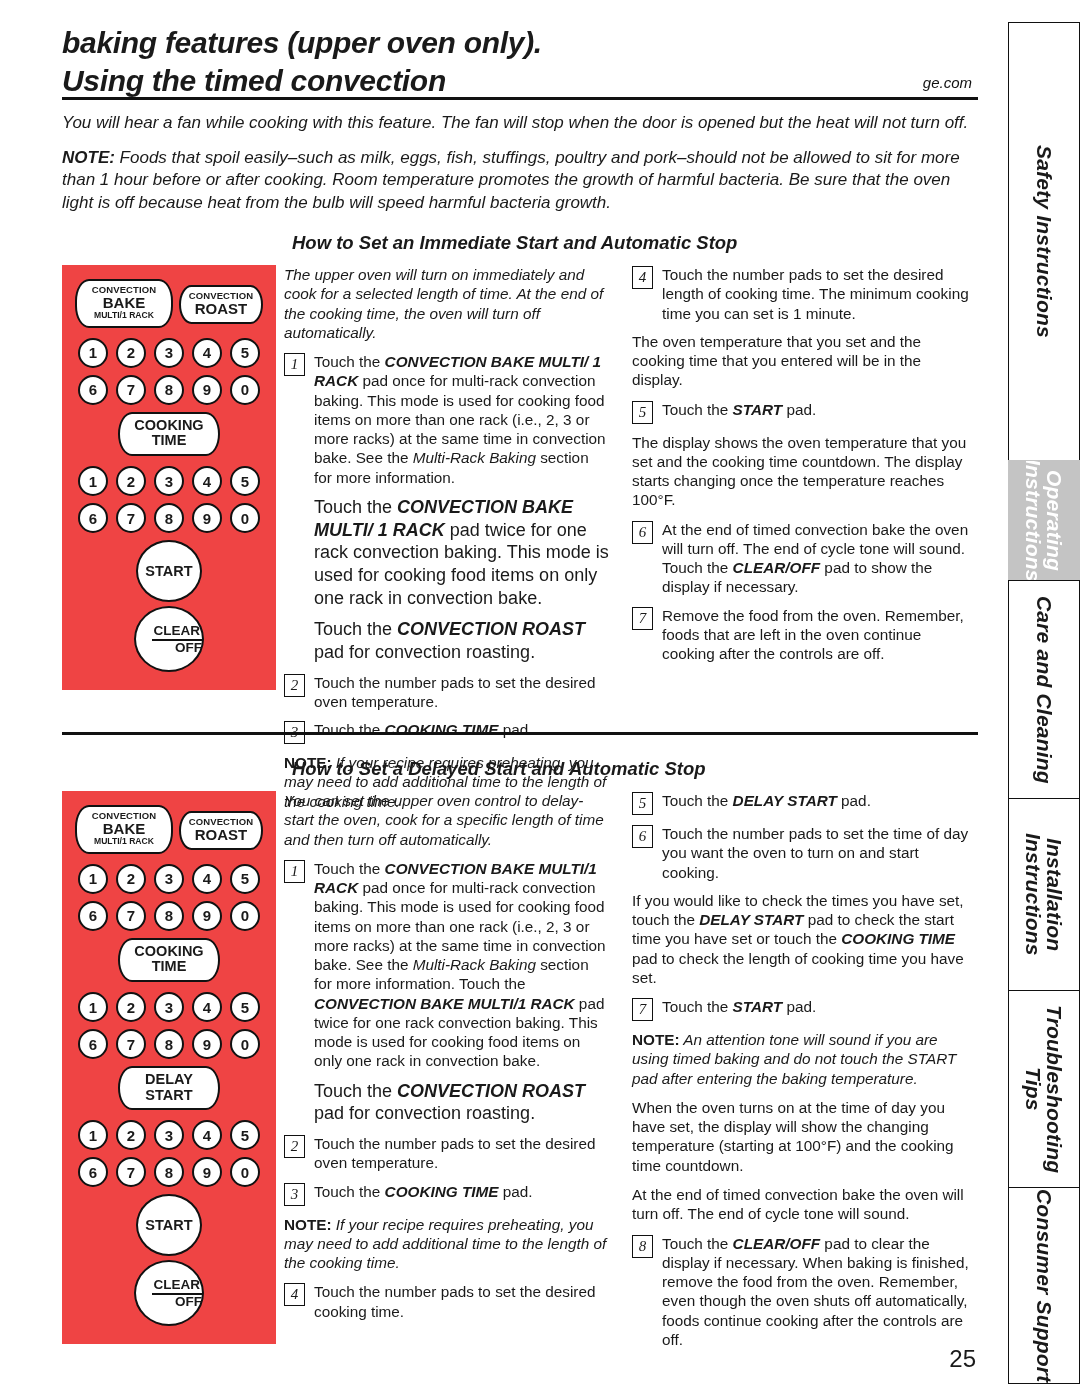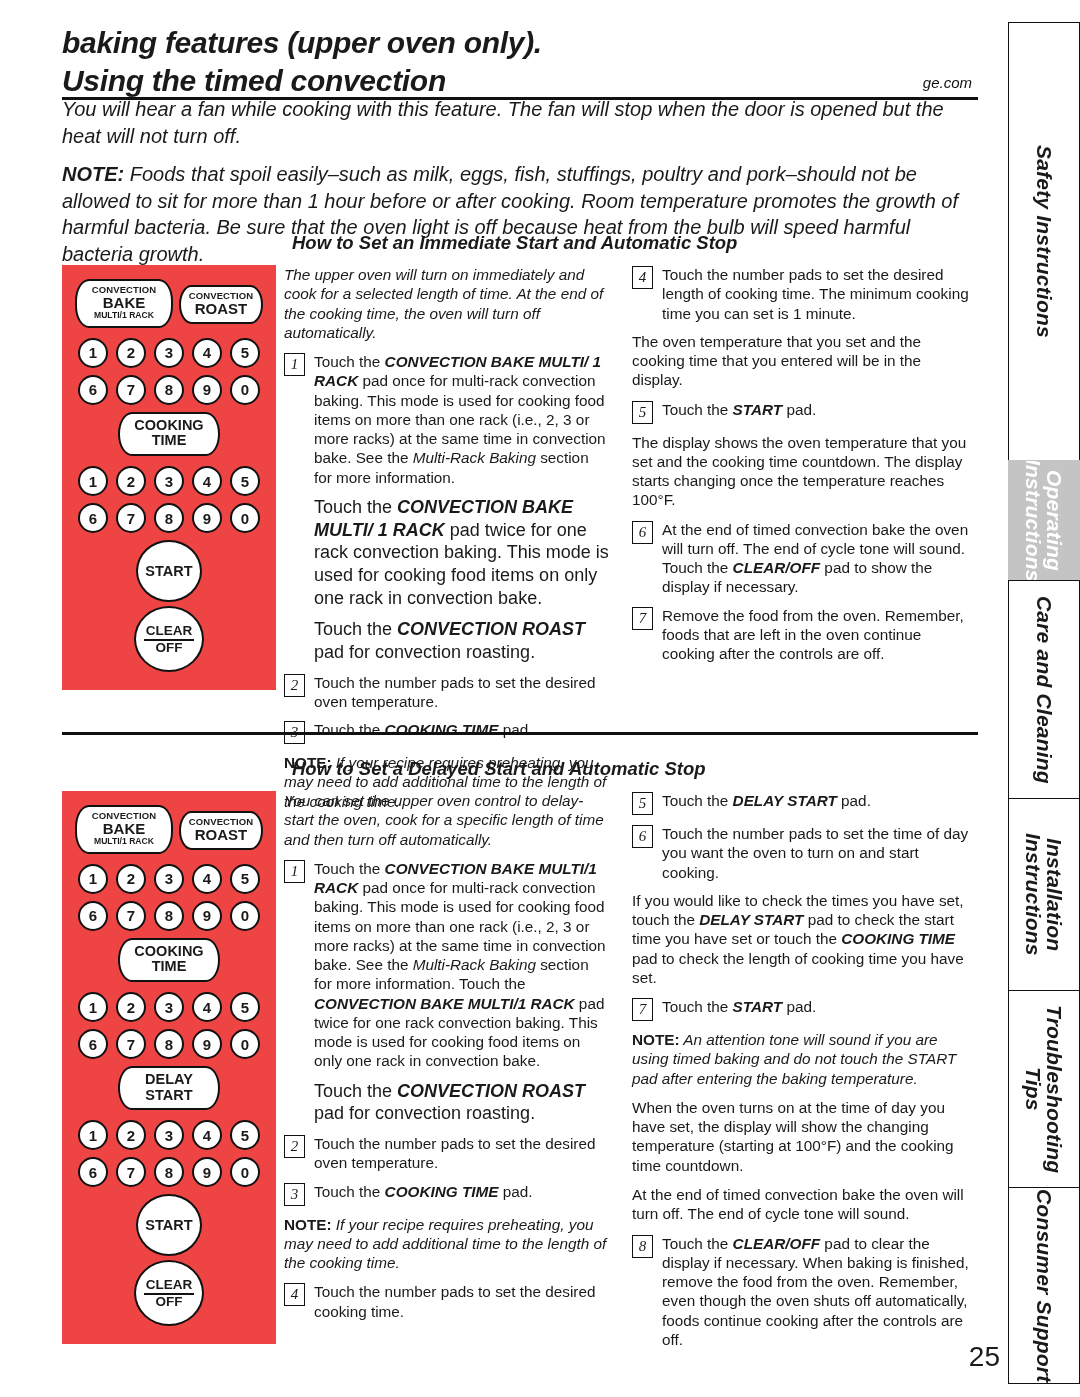--- a/index.html
+++ b/index.html
@@ -32,22 +32,22 @@
     position: absolute; right: 6px; bottom: 10px;
     font-style: italic; font-size: 15px; color: #111;
   }
   .title-rule {
     position: absolute; left: 62px; top: 97px; width: 916px;
     border-top: 3px solid #111;
   }
 
   
   .intro {
-    position: absolute; left: 62px; top: 96px; width: 908px;
-    font-style: italic; font-size: 20px; line-height: 1.33;
+    position: absolute; left: 62px; top: 112px; width: 908px;
+    font-style: italic; font-size: 17px; line-height: 1.33;
   }
   .intro p { margin: 0 0 12px 0; }
   .intro b { font-style: italic; font-weight: bold; }
 
   
   .section { position: absolute; left: 62px; width: 916px; }
   #sec1 { top: 232px; }
   #sec2 { top: 758px; }
 
   .sec-rule {
@@ -100,21 +100,21 @@
     border: 2.4px solid #111; background:#fff;
     margin: 4px auto 0 auto;
     display: flex; align-items: center; justify-content: center;
     font-size: 14.5px; font-weight: bold;
   }
   .clear-pad {
     width: 70px; height: 66px; border-radius: 50%;
     border: 2.4px solid #111; background:#fff;
     margin: 4px auto 0 auto;
     display: flex; flex-direction: column;
-    align-items: center; justify-content: center;
+    align-items: flex-end; justify-content: center;
     font-size: 13.5px; font-weight: bold; line-height:1.04;
   }
   .clear-pad .top { border-bottom: 2.2px solid #111; padding: 0 2px 1px 2px; }
 
   
   .txt-col p { margin: 0 0 10px 0; font-size: 15.3px; line-height: 1.26; }
   .txt-col p.lead { font-style: italic; }
   .txt-col b { font-weight: bold; font-style: italic; }
   .txt-col i { font-style: italic; }
   .note { font-style: italic; font-size: 15.3px; line-height:1.26; margin: 0 0 10px 0;}
@@ -155,22 +155,22 @@
     writing-mode: vertical-rl;
     font-style: italic; font-weight: bold;
     font-size: 21px; line-height: 1.02;
     letter-spacing: .2px;
     white-space: pre-line;
     text-align: center;
   }
   .tab.active .tab-label { color: #ffffff; }
 
   .pagenum {
-    position: absolute; right: 80px; bottom: 24px;
-    font-size: 28px;
+    position: absolute; right: 104px; bottom: 24px;
+    font-size: 24px;
   }
 </style>
 </head>
 <body>
 
 <div id="page">
 
   <div class="header">
     <div class="title">
       <div>baking features (upper oven only).</div>

